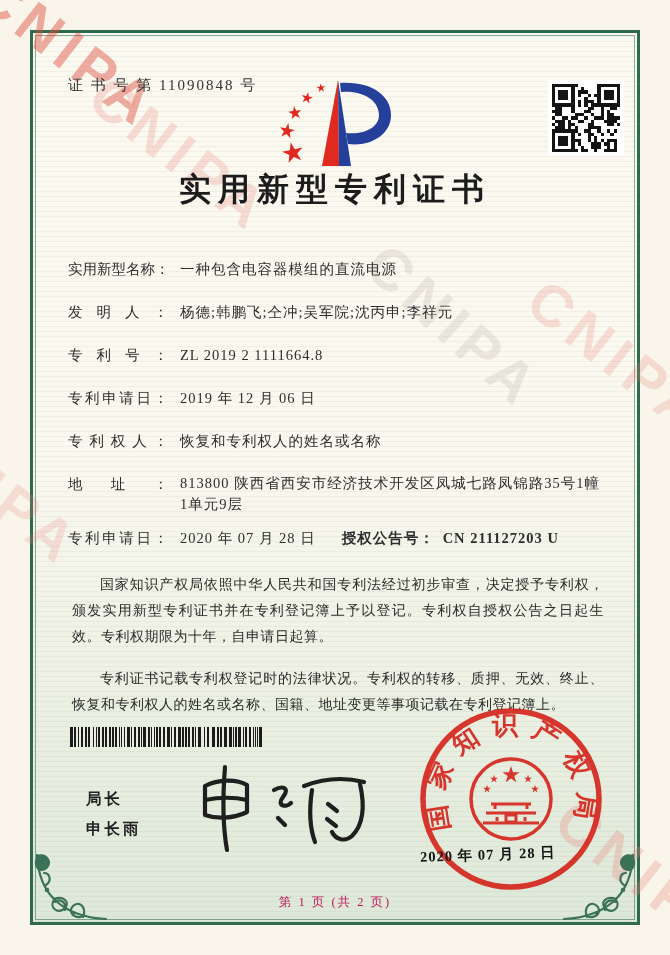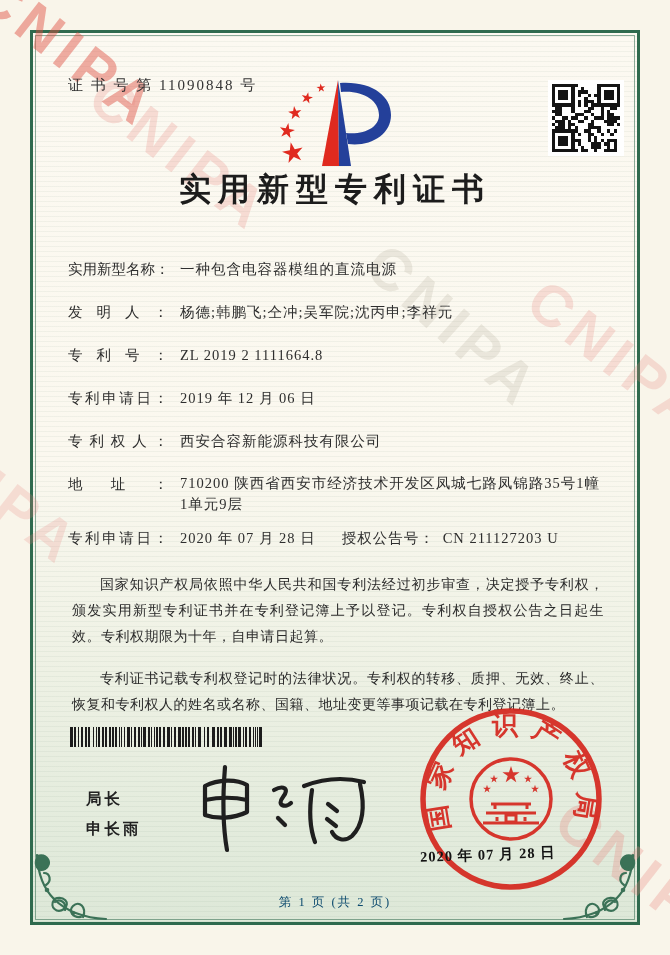--- a/index.html
+++ b/index.html
@@ -43,21 +43,21 @@
   .fields{position:absolute;left:68px;top:258px;right:38px;font-size:14.5px;color:#2e2e2e;}
   .frow{min-height:22px;line-height:22px;margin-bottom:21px;white-space:nowrap;}
   .frow.addr{white-space:normal;margin-bottom:12px;}
   .flabel{
     display:inline-block;width:100px;margin-right:12px;
     text-align:justify;text-align-last:justify;letter-spacing:0;
   }
   .flabel2{display:inline-block;margin-right:8px;letter-spacing:1px;}
   .fvalue{letter-spacing:1px;}
   .addr .fvalue{display:inline-block;max-width:428px;vertical-align:top;line-height:21px;}
-  .grant2{display:inline-block;margin-left:26px;}
+  .grant2{display:inline-block;margin-left:26px;font-weight:bold;}
 
   .legal{
     position:absolute;left:56px;top:556px;right:50px;
     font-size:14px;line-height:26px;text-align:justify;color:#2b2b2b;letter-spacing:.5px;
   }
   .legal p{margin:16px;text-indent:2em;}
 
   .barcode{position:absolute;left:70px;top:727px;width:196px;height:20px;font-size:0;}
   .barcode i{display:inline-block;height:100%;background:#1c1c1c;}
 
@@ -71,21 +71,21 @@
 
   .seal{position:absolute;left:415px;top:703px;width:192px;height:192px;opacity:.92;}
   .seal-date{
     position:absolute;left:420px;top:845px;width:160px;
     font-size:14.5px;font-weight:bold;color:#141414;letter-spacing:1px;
     transform:rotate(-2deg);white-space:nowrap;
   }
 
   .footer{
     position:absolute;left:0;top:894px;width:100%;text-align:center;
-    font-size:12.5px;letter-spacing:2px;color:#0c4a6e;
+    font-size:12.5px;letter-spacing:2px;color:#be185d;
   }
 
   .orn{position:absolute;width:76px;height:76px;bottom:34px;z-index:3;}
   .orn-r{right:34px;}
   .orn-l{left:34px;transform:scaleX(-1);}
 </style>
 </head>
 <body>
 
 <div class="page">
@@ -359,24 +359,24 @@
       <div class="frow">
         <span class="flabel">发明人：</span><span class="fvalue">杨德;韩鹏飞;仝冲;吴军院;沈丙申;李祥元</span>
       </div>
       <div class="frow">
         <span class="flabel">专利号：</span><span class="fvalue">ZL 2019 2 1111664.8</span>
       </div>
       <div class="frow">
         <span class="flabel">专利申请日：</span><span class="fvalue">2019 年 12 月 06 日</span>
       </div>
       <div class="frow">
-        <span class="flabel">专利权人：</span><span class="fvalue">西安合容新能源科技有限公司</span>
+        <span class="flabel">专利权人：</span><span class="fvalue">恢复和专利权人的姓名或名称</span>
       </div>
       <div class="frow addr">
-        <span class="flabel">地址：</span><span class="fvalue">710200 陕西省西安市经济技术开发区凤城七路凤锦路35号1幢1单元9层</span>
+        <span class="flabel">地址：</span><span class="fvalue">813800 陕西省西安市经济技术开发区凤城七路凤锦路35号1幢1单元9层</span>
       </div>
       <div class="frow">
         <span class="flabel">专利申请日：</span><span class="fvalue">2020 年 07 月 28 日</span><span class="grant2"><span class="flabel2">授权公告号：</span><span class="fvalue">CN 211127203 U</span></span>
       </div>
     </div>
 
     <div class="legal">
       <p>国家知识产权局依照中华人民共和国专利法经过初步审查，决定授予专利权，颁发实用新型专利证书并在专利登记簿上予以登记。专利权自授权公告之日起生效。专利权期限为十年，自申请日起算。</p>
       <p>专利证书记载专利权登记时的法律状况。专利权的转移、质押、无效、终止、恢复和专利权人的姓名或名称、国籍、地址变更等事项记载在专利登记簿上。</p>
     </div>

